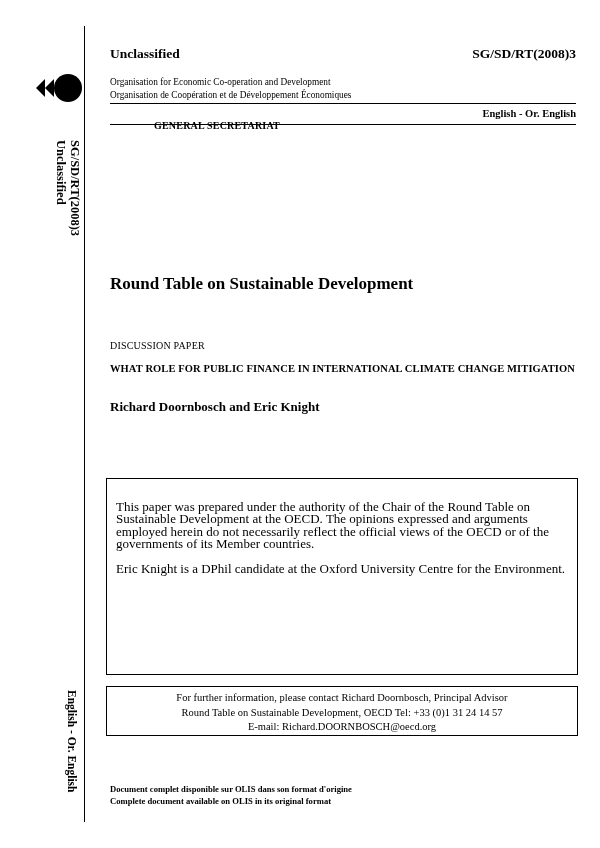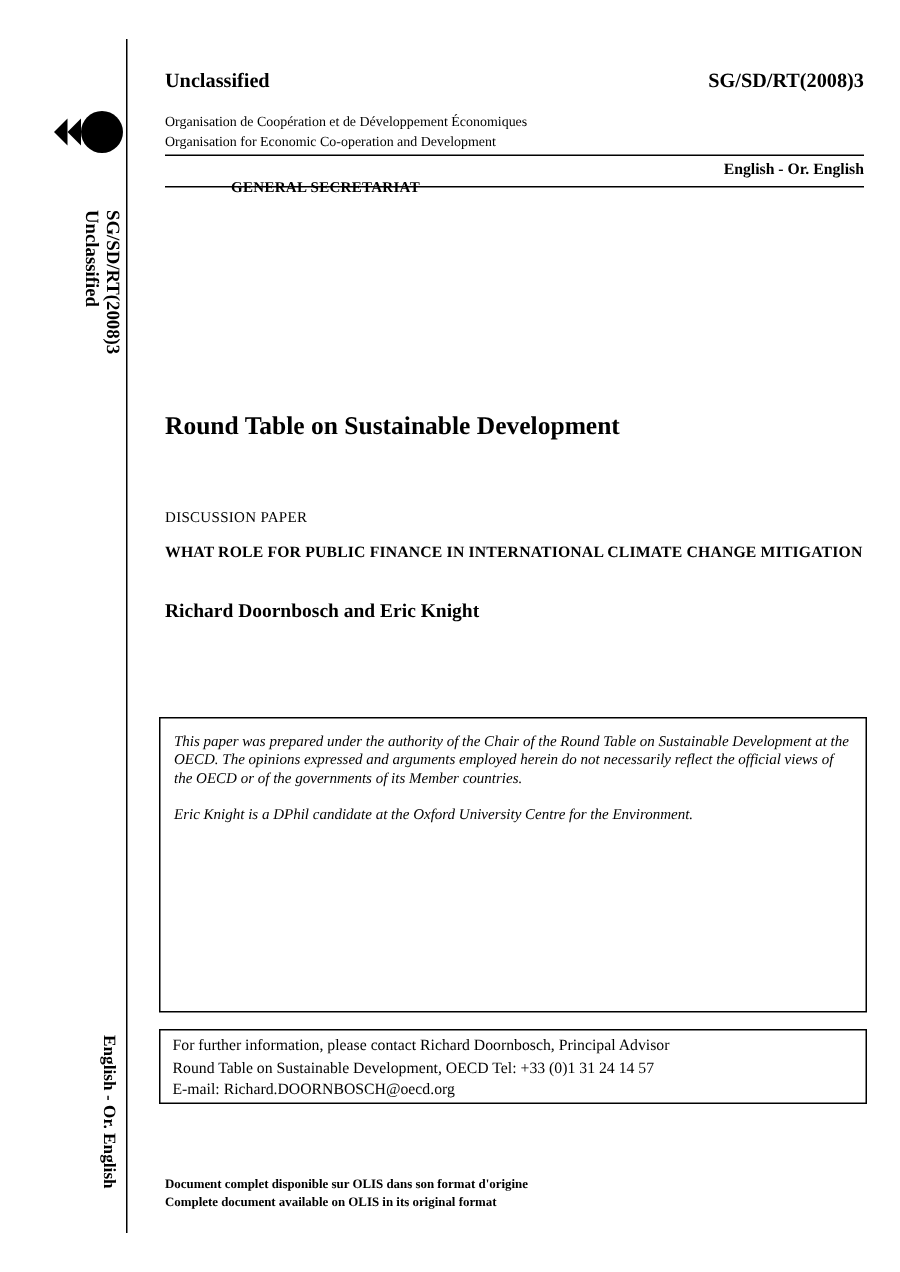--- a/index.html
+++ b/index.html
@@ -207,41 +207,41 @@
     position: absolute;
     left: 106px;
     top: 478px;
     width: 472px;
     height: 197px;
     border: 1px solid #000000;
     box-sizing: border-box;
     padding: 10px 9px 0 9px;
   }
   .disclaimer-box p {
-    margin: 0 0 12px 0;
-    font-size: 10px;
+    margin: 12px 0 12px 0;
+    font-size: 13px;
     line-height: 12.4px;
-    font-style: italic;
   }
 
   
   .contact-box {
     position: absolute;
     left: 106px;
     top: 686px;
     width: 472px;
     height: 50px;
     border: 1.5px solid #000000;
     box-sizing: border-box;
     padding: 4px 8px 0 8px;
   }
   .contact-box p {
     margin: 0;
     font-size: 10.5px;
     line-height: 14.5px;
+    text-align: center;
   }
 
   
   .footer {
     position: absolute;
     left: 110px;
     top: 784px;
     width: 470px;
     font-size: 8.6px;
     font-weight: bold;
@@ -269,22 +269,22 @@
   </div>
 
   <div class="v-lang">English - Or. English</div>
 
   <div class="row-top">
     <div class="unclassified-label">Unclassified</div>
     <div class="doc-code">SG/SD/RT(2008)3</div>
   </div>
 
   <div class="org-lines">
+    <div>Organisation for Economic Co-operation and Development</div>
     <div>Organisation de Coopération et de Développement Économiques</div>
-    <div>Organisation for Economic Co-operation and Development</div>
   </div>
 
   <div class="hr-top"></div>
 
   <div class="lang-line">English - Or. English</div>
 
   <div class="hr-mid"></div>
 
   <div class="secretariat">GENERAL SECRETARIAT</div>
 

